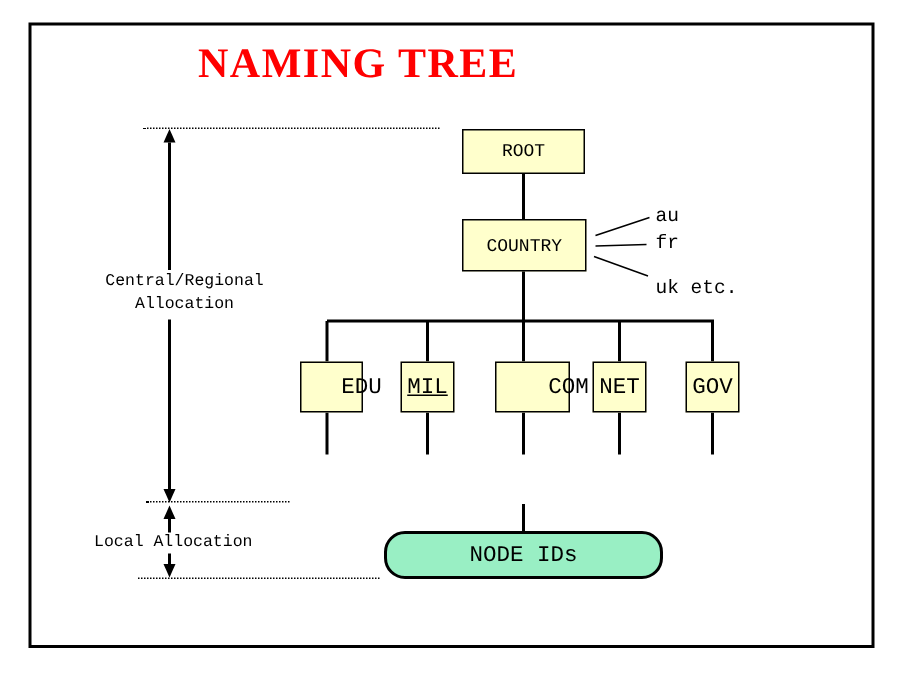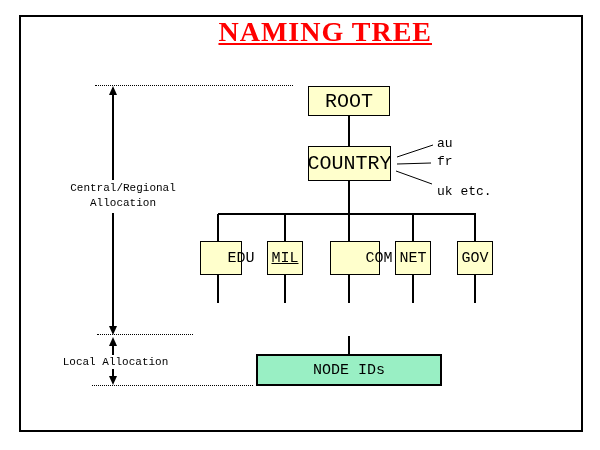--- a/index.html
+++ b/index.html
@@ -18,25 +18,25 @@
     overflow: hidden;
   }
   .abs { position: absolute; box-sizing: border-box; }
 
   .frame {
     left: 19px; top: 15px; width: 564px; height: 417px;
     border: 2px solid var(--line-color);
   }
 
   .title {
-    left: 132px; top: 16px; width: 300px; height: 32px;
+    left: 132px; top: 27px; width: 300px; height: 32px;
     font-family: "Liberation Serif", serif;
     font-weight: bold; font-size: 28px; letter-spacing: 1px;
     color: var(--accent-red);
-    text-align: right; white-space: nowrap; text-decoration: underline;
+    text-align: left; white-space: nowrap;
   }
 
   .dotted {
     height: 0; border-top: 1px dotted var(--line-color);
   }
   .dot1 { left: 95px;  top: 85px;  width: 198px; }
   .dot2 { left: 97px;  top: 334px; width: 96px;  }
   .dot3 { left: 92px;  top: 385px; width: 161px; }
 
   .vline { width: 2px; background: var(--line-color); }
@@ -57,24 +57,24 @@
 
   .side-label {
     font-size: 11px; line-height: 15px; text-align: center;
     white-space: nowrap;
   }
 
   .box {
     background: var(--box-fill);
     border: 1.5px solid var(--line-color);
     display: flex; align-items: center; justify-content: center;
-    font-size: 20px; white-space: pre; text-align: center;
+    font-size: 12px; white-space: pre; text-align: center;
   }
   .box.big { border-width: 2px; }
-  .box.green { background: var(--node-fill); border-width: 2px; font-size: 15px; }
+  .box.green { background: var(--node-fill); border-width: 2px; font-size: 15px; border-radius: 14px; }
 
   .root-box    { left: 308px; top: 86px;  width: 82px;  height: 30px; }
   .country-box { left: 308px; top: 146px; width: 83px;  height: 35px; }
   .tld-box     { top: 241px; width: 36px; height: 34px; font-size: 15px; }
   .tld-0 { left: 200px; padding-left: 40px; } .tld-1 { left: 267px; text-decoration: underline; } .tld-2 { left: 330px; padding-left: 48px; }
   .tld-3 { left: 395px; } .tld-4 { left: 457px; }
   .org-box  { left: 198px; top: 303px; width: 299px; height: 33px; }
   .node-box { left: 256px; top: 354px; width: 186px; height: 32px; }
 
   .conn-root-country { left: 348px; top: 116px; height: 30px; }

